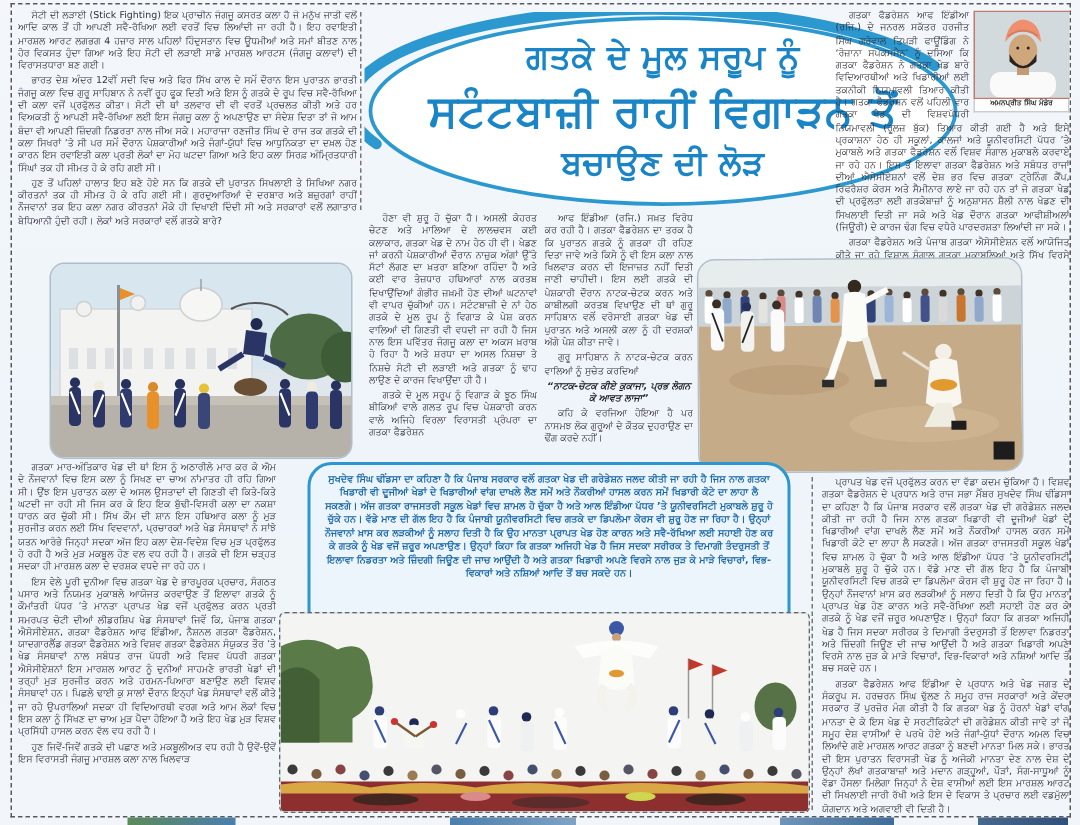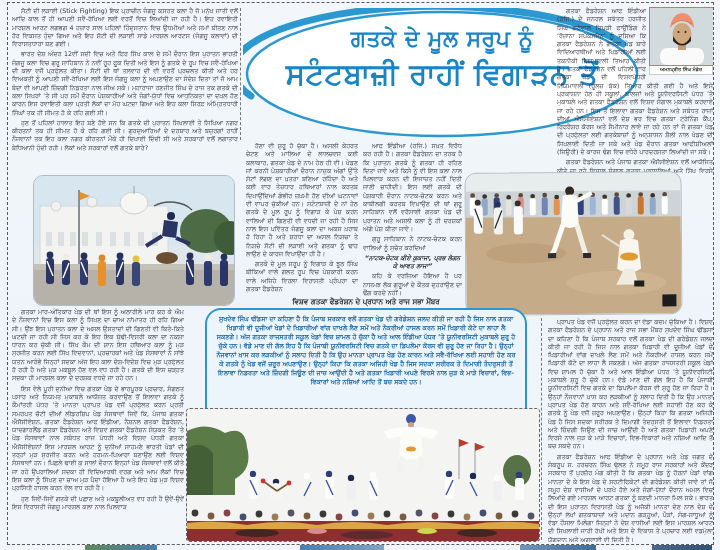--- a/index.html
+++ b/index.html
@@ -49,20 +49,21 @@
   <div class="dash-v" style="left:240px;top:8px;height:132px;"></div>
 
   <div class="hl-wrap">
     <svg class="hl-svg" width="398" height="132" viewBox="0 0 398 132">
       <ellipse cx="199" cy="66" rx="195" ry="62" fill="#ffffff" stroke="#2b98d0" stroke-width="2.5"></ellipse>
       <path d="M 8,88 A 192,60 0 0 1 380,36" fill="none" stroke="#2b98d0" stroke-width="7" stroke-linecap="round"></path>
     </svg>
     <div class="hl-text">
       <div class="hl-l1">ਗਤਕੇ ਦੇ ਮੂਲ ਸਰੂਪ ਨੂੰ</div>
       <div class="hl-l2">ਸਟੰਟਬਾਜ਼ੀ ਰਾਹੀਂ ਵਿਗਾੜਨ ਤੋਂ</div>
+      <div class="hl-l3">ਬਚਾਉਣ ਦੀ ਲੋੜ</div>
     </div>
   </div>
 
   <div class="col" style="left:557px;top:7px;width:156px;height:166px;">
     <span class="portrait-box">
       <svg class="portrait-img" viewBox="0 0 64 57">
         <rect width="64" height="57" fill="#d3dade"></rect>
         <rect x="10" y="40" width="44" height="17" rx="7" fill="#fafafa"></rect>
         <rect x="28" y="33" width="8" height="9" fill="#c49b75"></rect>
         <ellipse cx="32" cy="26" rx="9.5" ry="11" fill="#cfa77d"></ellipse>
@@ -277,21 +278,20 @@
         <path d="M 154,68 Q 163,64 172,68 L 175,96 Q 163,104 151,96 Z" fill="#f8f6ef"></path>
         <ellipse cx="163" cy="84" rx="9" ry="4" fill="#e09a2f"></ellipse>
         <path d="M 154,74 L 136,62" stroke="#e5e0d2" stroke-width="2"></path>
         <path d="M 158,96 L 150,112 L 172,112 L 168,96 Z" fill="#efece2"></path>
         <rect x="168" y="108" width="10" height="6" fill="#1e1e1e"></rect>
       </g>
       <rect x="196" y="122" width="14" height="12" fill="#1d1d1d"></rect>
     </svg>
   </div>
 
-  <div class="pq-head">ਵਿਸ਼ਵ ਗਤਕਾ ਫੈਡਰੇਸ਼ਨ ਦੇ ਪ੍ਰਧਾਨ ਅਤੇ ਰਾਜ ਸਭਾ ਮੈਂਬਰ</div>
   <div class="pq-box">ਸੁਖਦੇਵ ਸਿੰਘ ਢੀਂਡਸਾ ਦਾ ਕਹਿਣਾ ਹੈ ਕਿ ਪੰਜਾਬ ਸਰਕਾਰ ਵਲੋਂ ਗਤਕਾ ਖੇਡ ਦੀ ਗਰੇਡੇਸ਼ਨ ਜਲਦ ਕੀਤੀ ਜਾ ਰਹੀ ਹੈ ਜਿਸ ਨਾਲ ਗਤਕਾ ਖਿਡਾਰੀ ਵੀ ਦੂਜੀਆਂ ਖੇਡਾਂ ਦੇ ਖਿਡਾਰੀਆਂ ਵਾਂਗ ਦਾਖਲੇ ਲੈਣ ਸਮੇਂ ਅਤੇ ਨੌਕਰੀਆਂ ਹਾਸਲ ਕਰਨ ਸਮੇਂ ਖਿਡਾਰੀ ਕੋਟੇ ਦਾ ਲਾਹਾ ਲੈ ਸਕਣਗੇ। ਅੱਜ ਗਤਕਾ ਰਾਜਸਤਰੀ ਸਕੂਲ ਖੇਡਾਂ ਵਿਚ ਸ਼ਾਮਲ ਹੋ ਚੁੱਕਾ ਹੈ ਅਤੇ ਆਲ ਇੰਡੀਆ ਪੱਧਰ ’ਤੇ ਯੂਨੀਵਰਸਿਟੀ ਮੁਕਾਬਲੇ ਸ਼ੁਰੂ ਹੋ ਚੁੱਕੇ ਹਨ। ਵੱਡੇ ਮਾਣ ਦੀ ਗੱਲ ਇਹ ਹੈ ਕਿ ਪੰਜਾਬੀ ਯੂਨੀਵਰਸਿਟੀ ਵਿਚ ਗਤਕੇ ਦਾ ਡਿਪਲੋਮਾ ਕੋਰਸ ਵੀ ਸ਼ੁਰੂ ਹੋਣ ਜਾ ਰਿਹਾ ਹੈ। ਉਨ੍ਹਾਂ ਨੌਜਵਾਨਾਂ ਖ਼ਾਸ ਕਰ ਲੜਕੀਆਂ ਨੂੰ ਸਲਾਹ ਦਿਤੀ ਹੈ ਕਿ ਉਹ ਮਾਨਤਾ ਪ੍ਰਾਪਤ ਖੇਡ ਹੋਣ ਕਾਰਨ ਅਤੇ ਸਵੈ-ਰੱਖਿਆ ਲਈ ਸਹਾਈ ਹੋਣ ਕਰ ਕੇ ਗਤਕੇ ਨੂੰ ਖੇਡ ਵਜੋਂ ਜ਼ਰੂਰ ਅਪਣਾਉਣ। ਉਨ੍ਹਾਂ ਕਿਹਾ ਕਿ ਗਤਕਾ ਅਜਿਹੀ ਖੇਡ ਹੈ ਜਿਸ ਸਦਕਾ ਸਰੀਰਕ ਤੇ ਦਿਮਾਗੀ ਤੰਦਰੁਸਤੀ ਤੋਂ ਇਲਾਵਾ ਨਿਡਰਤਾ ਅਤੇ ਜ਼ਿੰਦਗੀ ਜਿਊਣ ਦੀ ਜਾਚ ਆਉਂਦੀ ਹੈ ਅਤੇ ਗਤਕਾ ਖਿਡਾਰੀ ਅਪਣੇ ਵਿਰਸੇ ਨਾਲ ਜੁੜ ਕੇ ਮਾੜੇ ਵਿਚਾਰਾਂ, ਵਿਭ-ਵਿਕਾਰਾਂ ਅਤੇ ਨਸ਼ਿਆਂ ਆਦਿ ਤੋਂ ਬਚ ਸਕਦੇ ਹਨ।</div>
 
   <div class="col" style="left:12px;top:308px;width:172px;height:234px;">
     <p>ਗਤਕਾ ਮਾਰ-ਅੰਤਿਕਾਰ ਖੇਡ ਦੀ ਥਾਂ ਇਸ ਨੂੰ ਅਠਾਰੀਲੇ ਮਾਰ ਕਰ ਕੇ ਐਮ ਦੇ ਨੌਜਵਾਨਾਂ ਵਿਚ ਇਸ ਕਲਾ ਨੂੰ ਸਿਖਣ ਦਾ ਚਾਅ ਨਾਂਮਾਤਰ ਹੀ ਰਹਿ ਗਿਆ ਸੀ। ਉਂਝ ਇਸ ਪੁਰਾਤਨ ਕਲਾ ਦੇ ਅਸਲ ਉਸਤਾਦਾਂ ਦੀ ਗਿਣਤੀ ਵੀ ਕਿਤੇ-ਕਿਤੇ ਘਟਦੀ ਜਾ ਰਹੀ ਸੀ ਜਿਸ ਕਰ ਕੇ ਇਹ ਇਕ ਬੁੱਢੀ-ਵਿਸਰੀ ਕਲਾ ਦਾ ਨਕਸ਼ਾ ਧਾਰਨ ਕਰ ਚੁੱਕੀ ਸੀ। ਸਿੱਖ ਕੌਮ ਦੀ ਸ਼ਾਨ ਇਸ ਹਥਿਆਰ ਕਲਾ ਨੂੰ ਮੁੜ ਸੁਰਜੀਤ ਕਰਨ ਲਈ ਸਿੱਖ ਵਿਦਵਾਨਾਂ, ਪ੍ਰਚਾਰਕਾਂ ਅਤੇ ਖੇਡ ਸੰਸਥਾਵਾਂ ਨੇ ਸਾਂਝੇ ਯਤਨ ਆਰੰਭੇ ਜਿਨ੍ਹਾਂ ਸਦਕਾ ਅੱਜ ਇਹ ਕਲਾ ਦੇਸ਼-ਵਿਦੇਸ਼ ਵਿਚ ਮੁੜ ਪ੍ਰਫੁੱਲਤ ਹੋ ਰਹੀ ਹੈ ਅਤੇ ਮੁੜ ਮਕਬੂਲ ਹੋਣ ਵਲ ਵਧ ਰਹੀ ਹੈ। ਗਤਕੇ ਦੀ ਇਸ ਚੜ੍ਹਤ ਸਦਕਾ ਹੀ ਮਾਰਸ਼ਲ ਕਲਾ ਦੇ ਦਰਸ਼ਕ ਵਧਦੇ ਜਾ ਰਹੇ ਹਨ।</p>
     <p>ਇਸ ਵੇਲੇ ਪੂਰੀ ਦੁਨੀਆ ਵਿਚ ਗਤਕਾ ਖੇਡ ਦੇ ਭਾਰਪੂਰਕ ਪ੍ਰਚਾਰ, ਸੰਗਠਤ ਪਸਾਰ ਅਤੇ ਨਿਯਮਤ ਮੁਕਾਬਲੇ ਆਯੋਜਤ ਕਰਵਾਉਣ ਤੋਂ ਇਲਾਵਾ ਗਤਕੇ ਨੂੰ ਕੌਮਾਂਤਰੀ ਪੱਧਰ ’ਤੇ ਮਾਨਤਾ ਪ੍ਰਾਪਤ ਖੇਡ ਵਜੋਂ ਪ੍ਰਫੁੱਲਤ ਕਰਨ ਪ੍ਰਤੀ ਸਮਰਪਤ ਚੋਟੀ ਦੀਆਂ ਲੀਡਰਸ਼ਿਪ ਖੇਡ ਸੰਸਥਾਵਾਂ ਜਿਵੇਂ ਕਿ, ਪੰਜਾਬ ਗਤਕਾ ਐਸੋਸੀਏਸ਼ਨ, ਗਤਕਾ ਫੈਡਰੇਸ਼ਨ ਆਫ ਇੰਡੀਆ, ਨੈਸ਼ਨਲ ਗਤਕਾ ਫੈਡਰੇਸ਼ਨ, ਯਾਦਗਾਰਲੈਂਡ ਗਤਕਾ ਫੈਡਰੇਸ਼ਨ ਅਤੇ ਵਿਸ਼ਵ ਗਤਕਾ ਫੈਡਰੇਸ਼ਨ ਸੰਯੁਕਤ ਤੌਰ ’ਤੇ ਖੇਡ ਸੰਸਥਾਵਾਂ ਨਾਲ ਸਬੰਧਤ ਰਾਜ ਪੱਧਰੀ ਅਤੇ ਵਿਸ਼ਵ ਪੱਧਰੀ ਗਤਕਾ ਐਸੋਸੀਏਸ਼ਨਾਂ ਇਸ ਮਾਰਸ਼ਲ ਆਰਟ ਨੂੰ ਦੁਨੀਆਂ ਸਾਹਮਣੇ ਭਾਰਤੀ ਖੇਡਾਂ ਦੀ ਤਰ੍ਹਾਂ ਮੁੜ ਸੁਰਜੀਤ ਕਰਨ ਅਤੇ ਹਰਮਨ-ਪਿਆਰਾ ਬਣਾਉਣ ਲਈ ਵਿਸ਼ਵ ਸੰਸਥਾਵਾਂ ਹਨ। ਪਿਛਲੇ ਢਾਈ ਕੁ ਸਾਲਾਂ ਦੌਰਾਨ ਇਨ੍ਹਾਂ ਖੇਡ ਸੰਸਥਾਵਾਂ ਵਲੋਂ ਕੀਤੇ ਜਾ ਰਹੇ ਉਪਰਾਲਿਆਂ ਸਦਕਾ ਹੀ ਵਿਦਿਆਰਥੀ ਵਰਗ ਅਤੇ ਆਮ ਲੋਕਾਂ ਵਿਚ ਇਸ ਕਲਾ ਨੂੰ ਸਿੱਖਣ ਦਾ ਚਾਅ ਮੁੜ ਪੈਦਾ ਹੋਇਆ ਹੈ ਅਤੇ ਇਹ ਖੇਡ ਮੁੜ ਵਿਸ਼ਵ ਪ੍ਰਸਿੱਧੀ ਹਾਸਲ ਕਰਨ ਵੱਲ ਵਧ ਰਹੀ ਹੈ।</p>
     <p>ਹੁਣ ਜਿਵੇਂ-ਜਿਵੇਂ ਗਤਕੇ ਦੀ ਪਛਾਣ ਅਤੇ ਮਕਬੂਲੀਅਤ ਵਧ ਰਹੀ ਹੈ ਉਵੇਂ-ਉਵੇਂ ਇਸ ਵਿਰਾਸਤੀ ਜੰਗਜੂ ਮਾਰਸ਼ਲ ਕਲਾ ਨਾਲ ਖਿਲਵਾੜ</p>
   </div>
 
   <div class="photo" id="photo-bottom">
     <svg width="352" height="132" viewBox="0 0 352 132">

